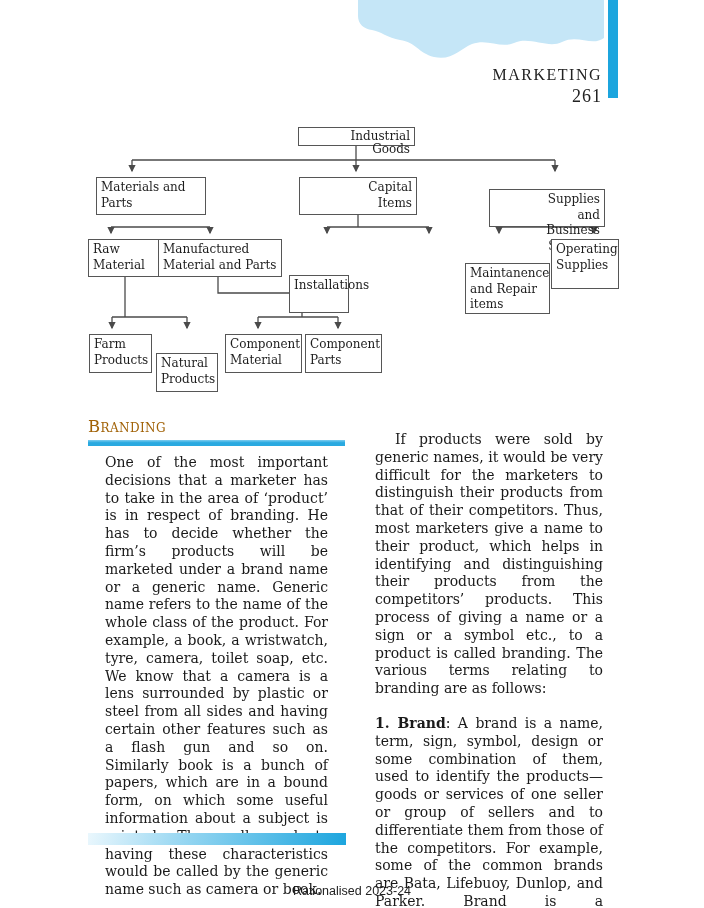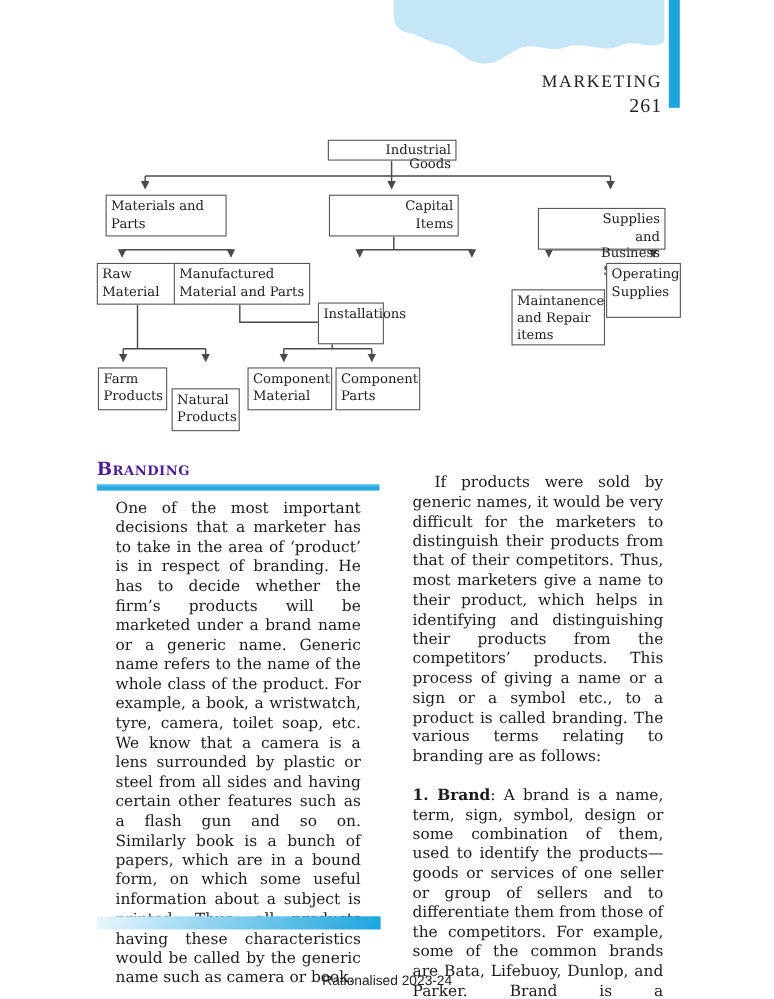--- a/index.html
+++ b/index.html
@@ -24,22 +24,22 @@
     color:#1d1d1d;
   }
   .fb.center{text-align:right;padding-left:45px;}
   
   .caption{position:absolute;left:88px;top:382px;width:464px;text-align:center;
     font-weight:bold;font-size:15px;color:#111;}
   
   .col{position:absolute;font-size:14px;line-height:17.8px;text-align:justify;}
   .col-left{left:88px;top:418px;width:257px;}
   .col-right{left:358px;top:414px;width:262px;}
-  .section-heading{font-size:16.5px;font-weight:bold;font-variant:small-caps;
-    letter-spacing:.4px;line-height:18px;color:#4c1d95;}
+  .section-heading{font-size:16.5px;font-weight:normal;font-variant:small-caps;
+    letter-spacing:.4px;line-height:18px;color:#a16207;}
   .heading-rule{margin-top:4px;height:6px;width:257px;
     background:linear-gradient(to bottom,#7ecdf0 0%,var(--rule-blue,#29a9e0) 45%);}
   .col p{margin:17px;}
   .col-left p{margin-top:8px;}
   .p-indent{text-indent:20px;}
   .p-term{margin-top:6px;}
   .term-label{font-weight:bold;}
   
   .bottom-bar{position:absolute;left:88px;top:833px;width:258px;height:12px;
     background:linear-gradient(105deg,#eaf7fd 0%,#9bd8f2 35%,var(--accent-blue,#1ca5de) 100%);}

